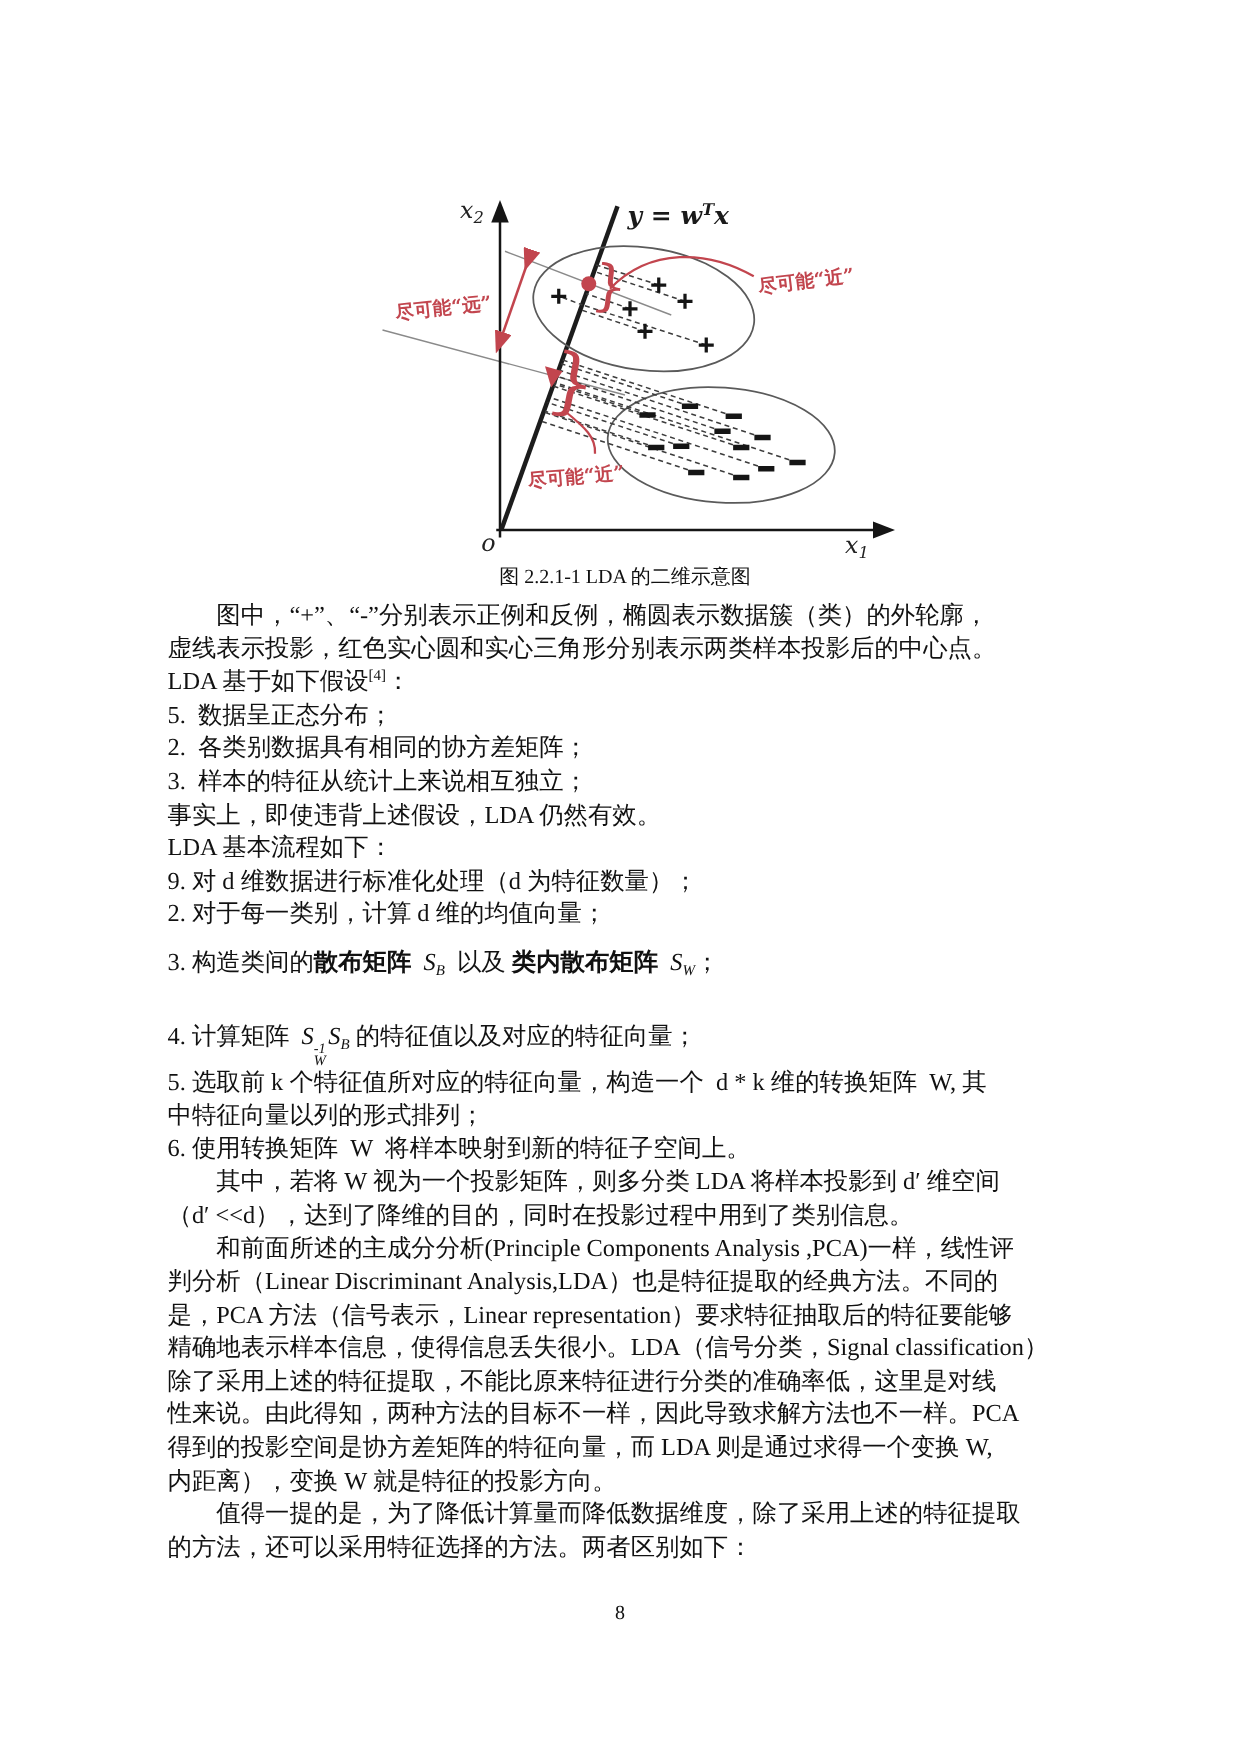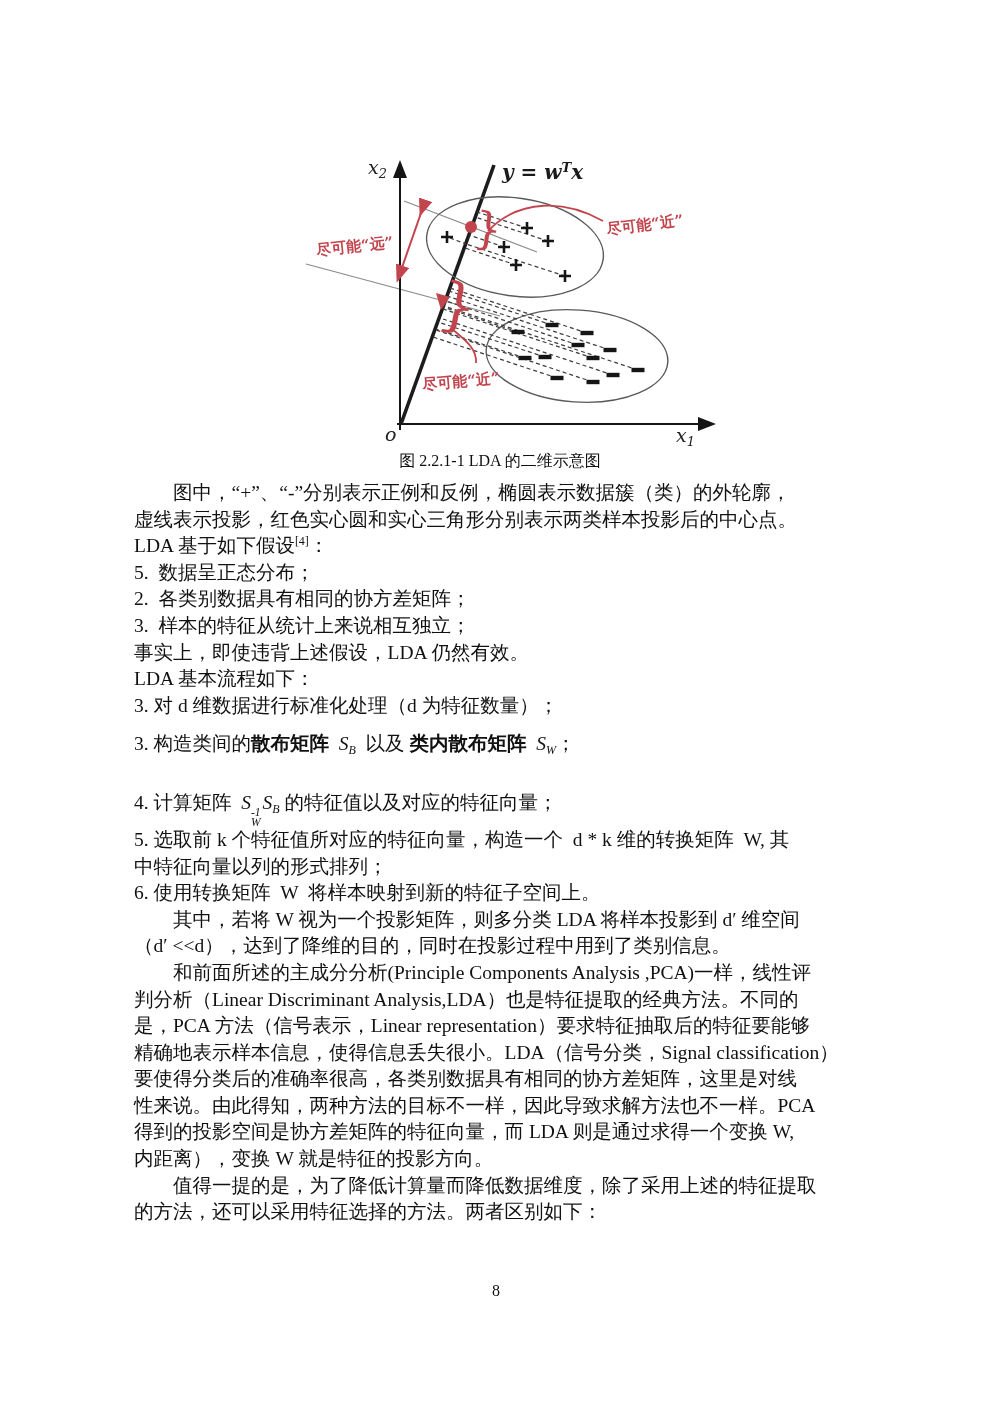--- a/index.html
+++ b/index.html
@@ -130,33 +130,34 @@
 
 <div id="body-text">
     <div class="line ind"><span>图中，“+”、“-”分别表示正例和反例，椭圆表示数据簇（类）的外轮廓，</span></div>
     <div class="line"><span>虚线表示投影，红色实心圆和实心三角形分别表示两类样本投影后的中心点。</span></div>
     <div class="line"><span>LDA 基于如下假设</span><sup>[4]</sup><span>：</span></div>
     <div class="line"><span>5.  数据呈正态分布；</span></div>
     <div class="line"><span>2.  各类别数据具有相同的协方差矩阵；</span></div>
     <div class="line"><span>3.  样本的特征从统计上来说相互独立；</span></div>
     <div class="line"><span>事实上，即使违背上述假设，LDA 仍然有效。</span></div>
     <div class="line"><span>LDA 基本流程如下：</span></div>
-    <div class="line"><span>3. 对 d 维数据进行标准化处理（d 为特征数量）；</span></div>
+    <div class="line"><span>9. 对 d 维数据进行标准化处理（d 为特征数量）；</span></div>
+    <div class="line"><span>2. 对于每一类别，计算 d 维的均值向量；</span></div>
     <div class="line" style="margin-top: 11px;"><span>3. 构造类间的</span><span class="bh">散布矩阵</span><span>  </span><span class="it">S</span><sub>B</sub><span>  以及 </span><span class="bh">类内散布矩阵</span><span>  </span><span class="it">S</span><sub>W</sub><span>；</span></div>
     <div class="line" style="margin-top: 32px;"><span>4. 计算矩阵  </span><span class="it">S</span><span class="stack"><span>-1</span><span>W</span></span><span class="it">S</span><sub>B</sub><span> 的特征值以及对应的特征向量；</span></div>
     <div class="line" style=""><span>5. 选取前 k 个特征值所对应的特征向量，构造一个  d * k 维的转换矩阵  W, 其</span></div>
     <div class="line"><span>中特征向量以列的形式排列；</span></div>
     <div class="line"><span>6. 使用转换矩阵  W  将样本映射到新的特征子空间上。</span></div>
     <div class="line ind"><span>其中，若将 W 视为一个投影矩阵，则多分类 LDA 将样本投影到 d′ 维空间</span></div>
     <div class="line"><span>（d′ &lt;&lt;d），达到了降维的目的，同时在投影过程中用到了类别信息。</span></div>
     <div class="line ind"><span>和前面所述的主成分分析(Principle Components Analysis ,PCA)一样，线性评</span></div>
     <div class="line"><span>判分析（Linear Discriminant Analysis,LDA）也是特征提取的经典方法。不同的</span></div>
     <div class="line"><span>是，PCA 方法（信号表示，Linear representation）要求特征抽取后的特征要能够</span></div>
     <div class="line"><span>精确地表示样本信息，使得信息丢失很小。LDA（信号分类，Signal classification）</span></div>
-    <div class="line"><span>要使得分类后的准确率很高，各类别数据具有相同的协方差矩阵，这里是对线</span></div>
+    <div class="line"><span>除了采用上述的特征提取，不能比原来特征进行分类的准确率低，这里是对线</span></div>
     <div class="line"><span>性来说。由此得知，两种方法的目标不一样，因此导致求解方法也不一样。PCA</span></div>
     <div class="line"><span>得到的投影空间是协方差矩阵的特征向量，而 LDA 则是通过求得一个变换 W,</span></div>
     <div class="line"><span>内距离），变换 W 就是特征的投影方向。</span></div>
     <div class="line ind"><span>值得一提的是，为了降低计算量而降低数据维度，除了采用上述的特征提取</span></div>
     <div class="line"><span>的方法，还可以采用特征选择的方法。两者区别如下：</span></div>
   </div>
 
 <div id="page-num">8</div>
 
 </body></html>

